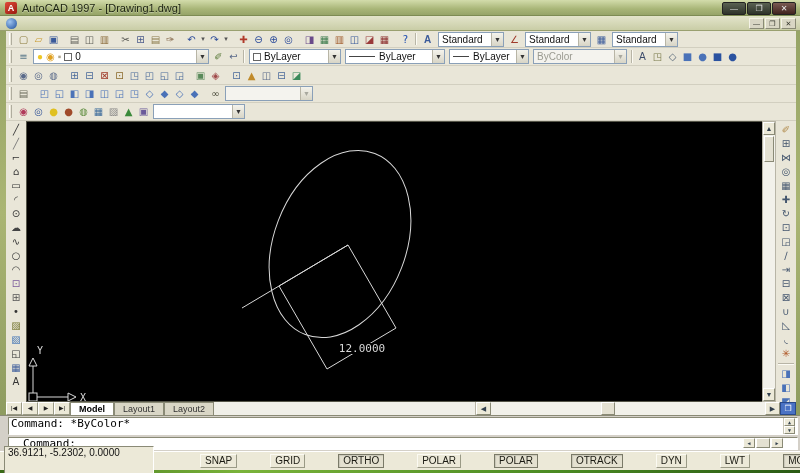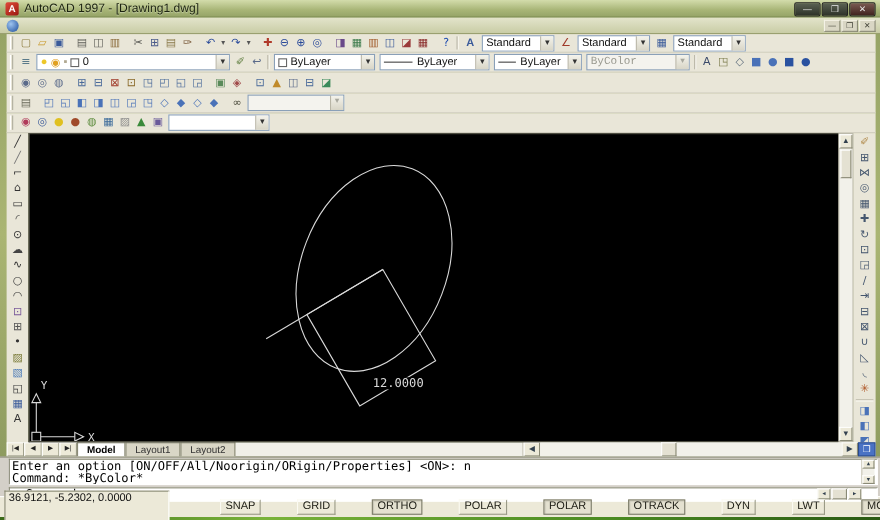--- a/index.html
+++ b/index.html
@@ -44,21 +44,21 @@
     font-family:"DejaVu Sans", sans-serif; }
   .tdrop { width:8px; font-size:7px; }
   .tsep { flex:none; width:2px; height:80%; border-left:1px solid #b8b5a6;
     border-right:1px solid #fcfbf4; margin:0 2px; }
   .combo { flex:none; display:flex; align-items:center; height:15px; background:#fff;
     border:1px solid #8aa0b8; font-size:10px; color:#111; padding-left:3px; margin:0 2px; }
   .combo .cval { flex:1; white-space:nowrap; overflow:hidden; }
   .combo .carrow { width:12px; height:13px; background:linear-gradient(180deg,#f4f3ec,#d8d5c6);
     border-left:1px solid #b8b5a6; font-size:7px; line-height:13px; text-align:center;
     color:#333; flex:none; margin-left:2px; }
-  .combo.disabled { background:#f4f3ee; color:#9a9a90;font-family:Liberation Mono, monospace; }
+  .combo.disabled { background:#f4f3ee; color:#9a9a90; }
   .combo.disabled .carrow { color:#a8a89e; }
   .sw { flex:none; display:inline-block; margin-right:3px; }
   .sw-box { width:8px; height:8px; border:1px solid #666; background:#fff; }
   .ltline { width:26px; height:1px; background:#444; margin-right:4px; flex:none; }
   .combo-ico { flex:none; width:15px; height:15px; font-size:10px; line-height:15px;
     text-align:center; margin:0 1px; }
 
   
   .main { display:flex; height:281px; margin:0 4px 0 6px; }
   .vtoolbar { width:20px; background:#e9e6d8; display:flex; flex-direction:column;
@@ -427,21 +427,20 @@
           <span class="hthumb"></span>
         </span>
       <span class="sbtn">▶</span>
     </span>
     <span class="cornerico">❒</span>
   </div>
 
   <div class="cmdwin">
     <div class="cmdhist">
       <div class="histlines">
-        <div>Enter an option [ON/OFF/All/Noorigin/ORigin/Properties] &lt;ON&gt;: n</div>
         <div>Command: *ByColor*</div>
       </div>
       <div class="cmdvscroll">
         <span class="sbtn">▲</span>
         <span class="sbtn">▼</span>
       </div>
     </div>
     <div class="cmdinput">
       <span class="itext">Command:</span>
       <span class="miniarrows">

